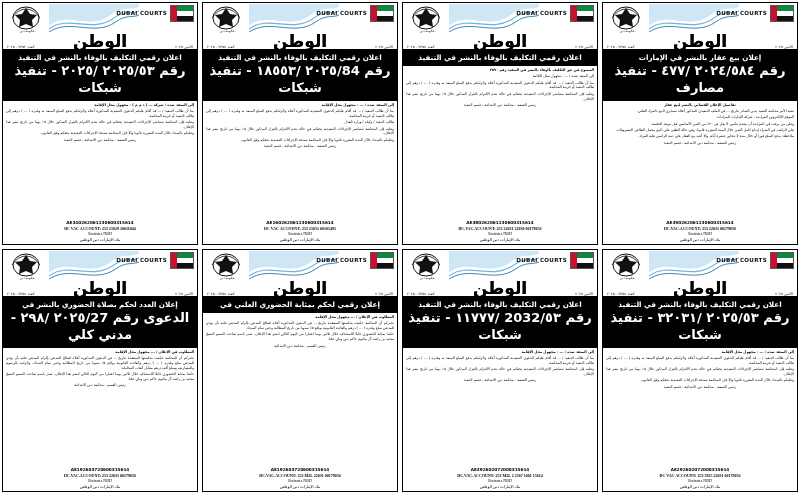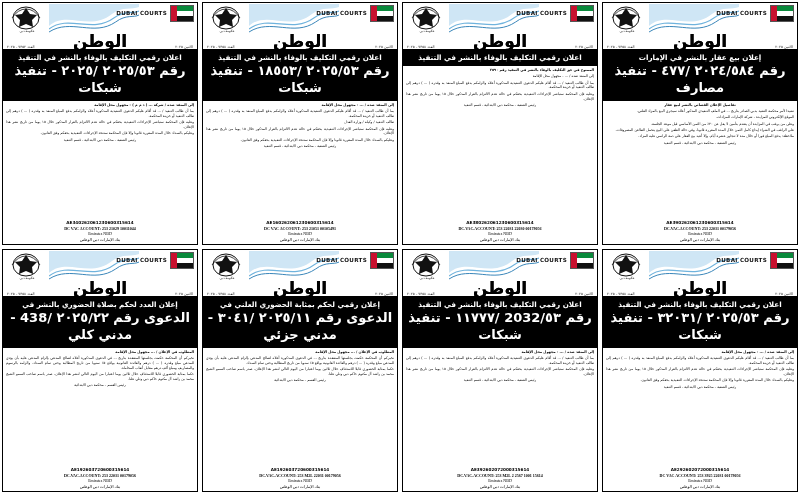--- a/index.html
+++ b/index.html
@@ -203,21 +203,21 @@
             <span class="r"></span>
           </div>
       </div>
       <div class="issueline">
         <span>الاثنين ٢٠٢٥</span>
         <span>العدد ٧٣٥٨ - ٢٠٢٥</span>
       </div>
     </div>
     <div class="titleband">
       <div class="t1">اعلان رقمي التكليف بالوفاء بالنشر في التنفيذ</div>
-      <div class="t2">رقم ٢٠٢٥/٥٣ /١٨٥٥٣ - تنفيذ شبكات</div>
+      <div class="t2">رقم ٢٠٢٥/84 /١٨٥٥٣ - تنفيذ شبكات</div>
     </div>
     <div class="body">
       <p class="lead">إلى المنفذ ضده / ... - مجهول محل الإقامة</p>
       <p>بما أن طالب التنفيذ / ... قد أقام عليكم الدعوى التنفيذية المذكورة أعلاه والزامكم بدفع المبلغ المنفذ به وقدره ( ... ) درهم إلى طالب التنفيذ أو خزينة المحكمة.</p>
       <p>طالب التنفيذ / وكيله / وزارة العدل</p>
       <p>وعليه فإن المحكمة ستباشر الإجراءات التنفيذية بحقكم في حالة عدم الالتزام بالقرار المذكور خلال ١٥ يوما من تاريخ نشر هذا الإعلان.</p>
       <p>وعليكم بالسداد خلال المدة المقررة قانونا وإلا فإن المحكمة ستتخذ الإجراءات التنفيذية بحقكم وفق القانون.</p>
       <p class="center">رئيس الشعبة - محكمة دبي الابتدائية - قسم التنفيذ</p>
     </div>
     <div class="ref">AE160262061230600315614</div>
@@ -358,21 +358,21 @@
             <span class="r"></span>
           </div>
       </div>
       <div class="issueline">
         <span>الاثنين ٢٠٢٥</span>
         <span>العدد ٧٣٥٨ - ٢٠٢٥</span>
       </div>
     </div>
     <div class="titleband">
       <div class="t1">إعلان العدد لحكم بصلاة الحضوري بالنشر في</div>
-      <div class="t2">الدعوى رقم ٢٠٢٥/٢٢ /438 - مدني كلي</div>
+      <div class="t2">الدعوى رقم ٢٠٢٥/27 /٢٩٨ - مدني كلي</div>
     </div>
     <div class="body">
       <p class="lead">المطلوب في الإعلان / ... مجهول محل الإقامة</p>
       <p>نخبركم أن المحكمة حكمت بجلستها المنعقدة بتاريخ ... في الدعوى المذكورة أعلاه لصالح المدعي بإلزام المدعى عليه بأن يؤدي للمدعي مبلغ وقدره ( ... ) درهم والفائدة القانونية بواقع ٥٪ سنويا من تاريخ المطالبة وحتى تمام السداد، والزامه بالرسوم والمصاريف ومبلغ ألف درهم مقابل أتعاب المحاماة.</p>
       <p>حكما بمثابة الحضوري قابلا للاستئناف خلال ثلاثين يوما اعتبارا من اليوم التالي لنشر هذا الإعلان، صدر باسم صاحب السمو الشيخ محمد بن راشد آل مكتوم حاكم دبي وتلي علنا.</p>
       <p class="center">رئيس القسم - محكمة دبي الابتدائية</p>
     </div>
     <div class="ref">AE192603720600315614</div>
     <div class="footer">
       <div class="bold">DC.VAC.ACCOUNT: 253  22031  00179056</div>
@@ -408,21 +408,20 @@
             <span class="r"></span>
           </div>
       </div>
       <div class="issueline">
         <span>الاثنين ٢٠٢٥</span>
         <span>العدد ٧٣٥٨ - ٢٠٢٥</span>
       </div>
     </div>
     <div class="titleband">
       <div class="t1">إعلان رقمي لحكم بمثابة الحضوري العلني في</div>
-      <div class="t2">الدعوى رقم ٢٠٢٥/١١ /٣٠٤١ - مدني جزئي</div>
     </div>
     <div class="body">
       <p class="lead">المطلوب في الإعلان / ... مجهول محل الإقامة</p>
       <p>نخبركم أن المحكمة حكمت بجلستها المنعقدة بتاريخ ... في الدعوى المذكورة أعلاه لصالح المدعي بإلزام المدعى عليه بأن يؤدي للمدعي مبلغ وقدره ( ... ) درهم والفائدة القانونية بواقع ٥٪ سنويا من تاريخ المطالبة وحتى تمام السداد.</p>
       <p>حكما بمثابة الحضوري قابلا للاستئناف خلال ثلاثين يوما اعتبارا من اليوم التالي لنشر هذا الإعلان، صدر باسم صاحب السمو الشيخ محمد بن راشد آل مكتوم حاكم دبي وتلي علنا.</p>
       <p class="center">رئيس القسم - محكمة دبي الابتدائية</p>
     </div>
     <div class="ref">AE192603720600315614</div>
     <div class="footer">
       <div class="bold">DC.VAC.ACCOUNT: 253  M2L  22031  00179056</div>

